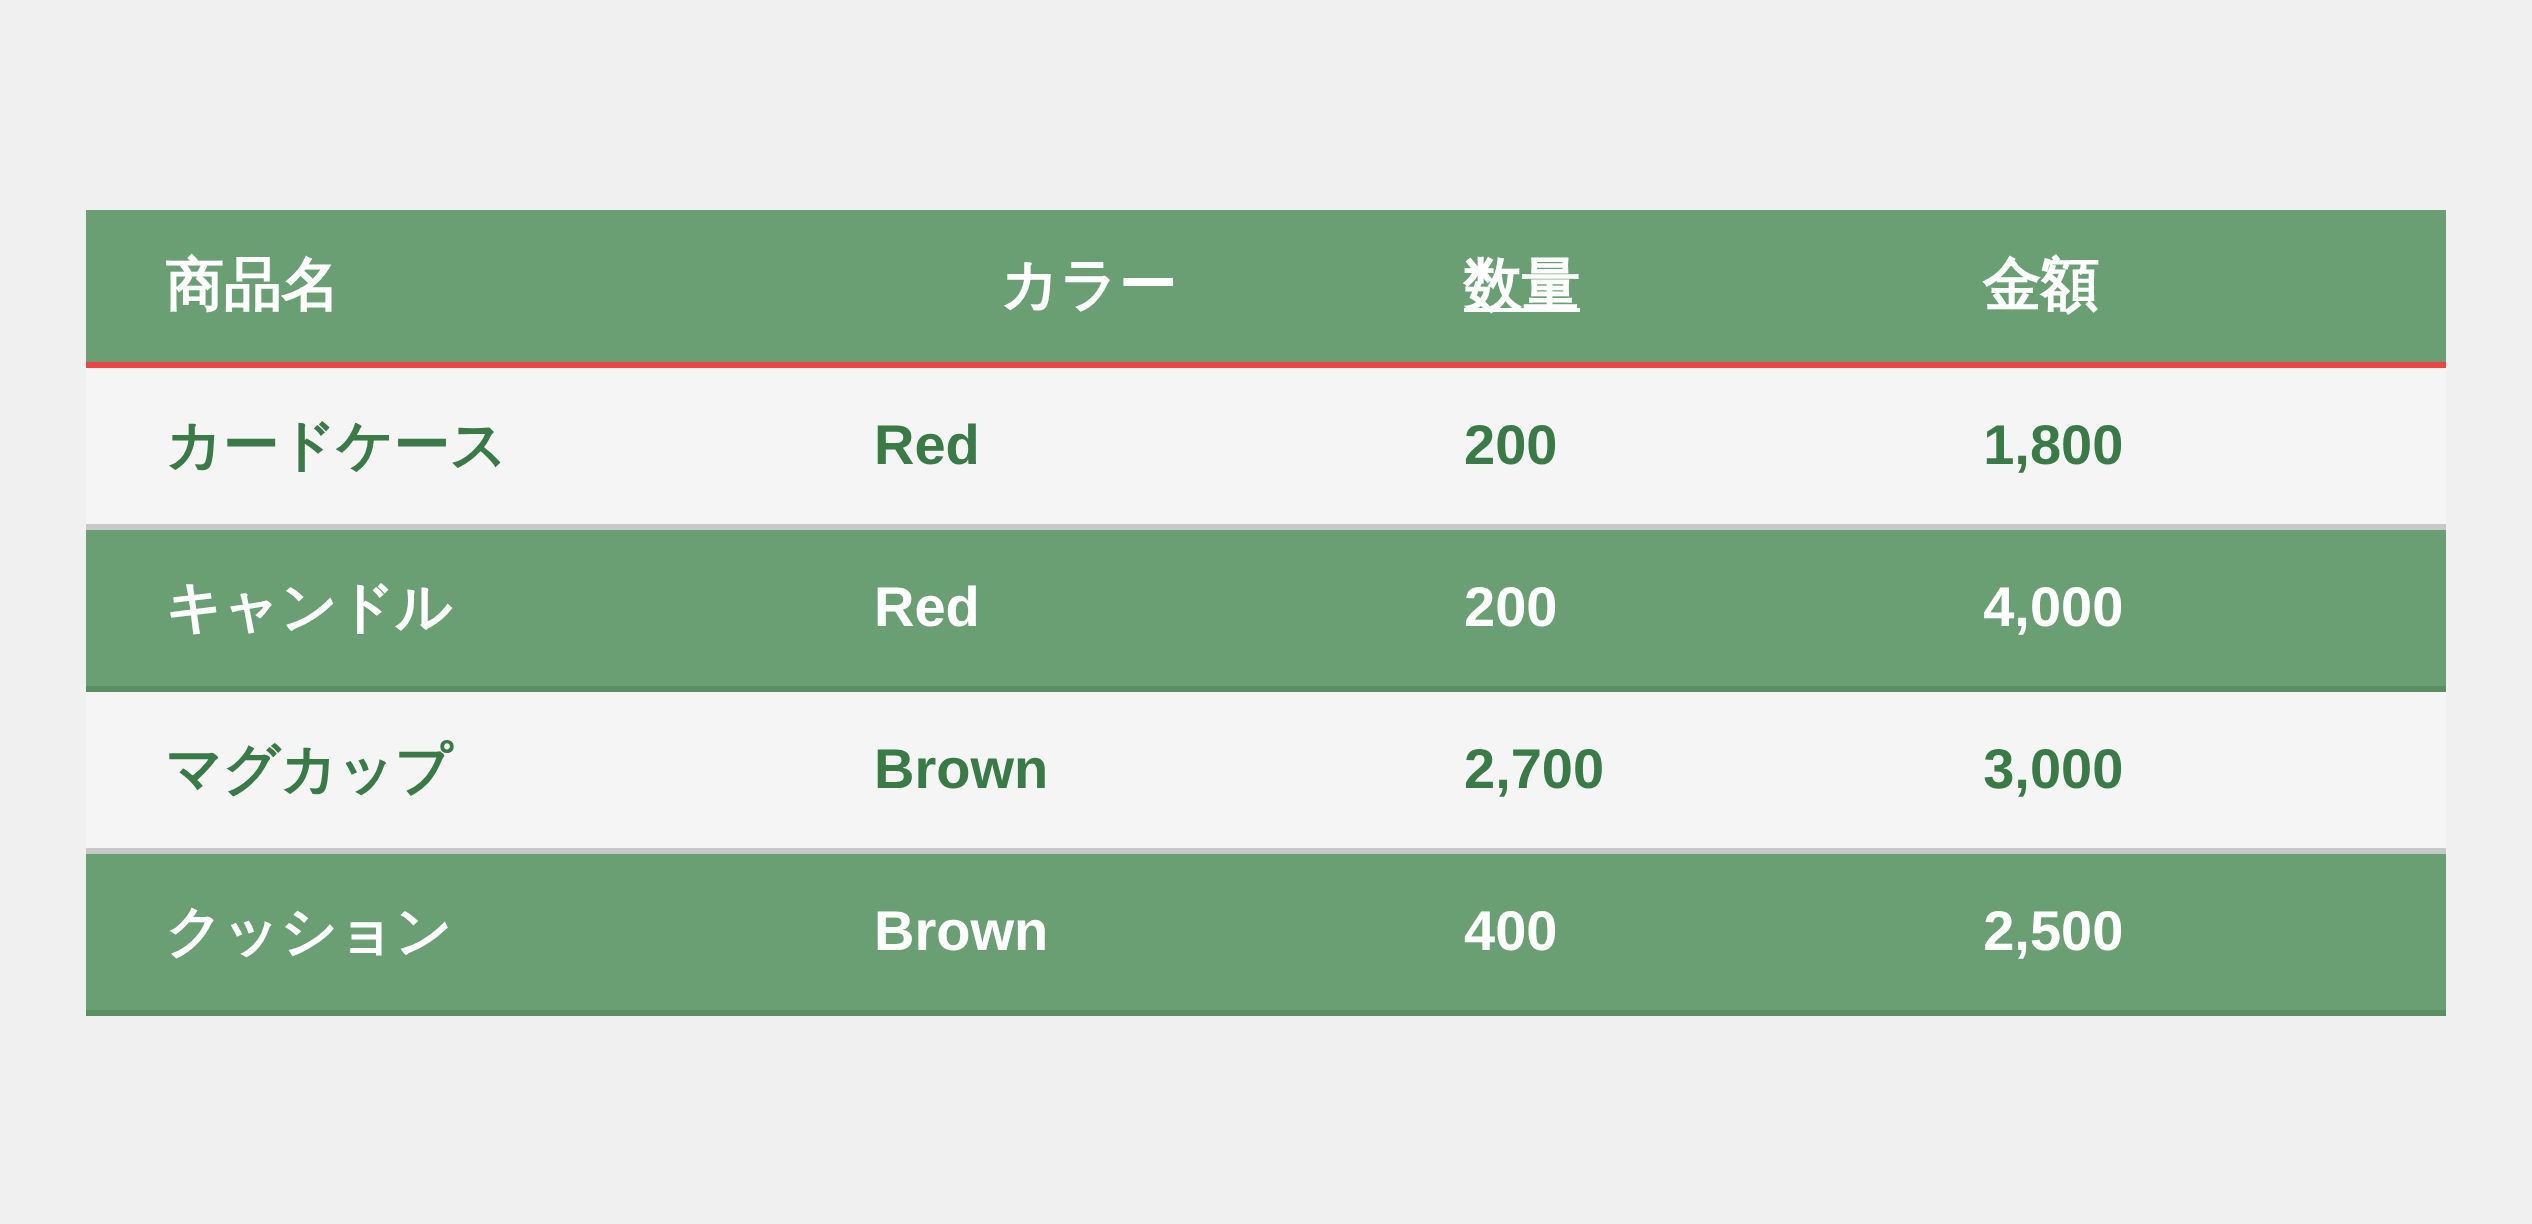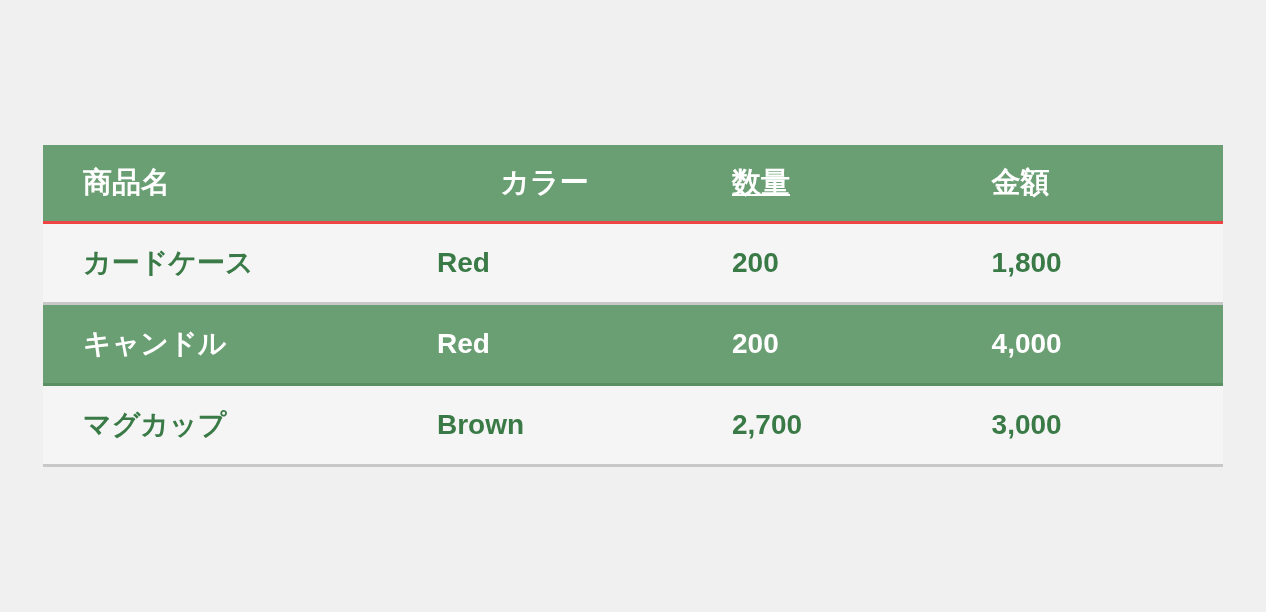--- a/index.html
+++ b/index.html
@@ -115,15 +115,21 @@
           <td>Red</td>
           <td>200</td>
           <td>4,000</td>
         </tr>
         <tr>
           <td>マグカップ</td>
           <td>Brown</td>
           <td>2,700</td>
           <td>3,000</td>
         </tr>
+        <tr>
+          <td>クッション</td>
+          <td>Brown</td>
+          <td>400</td>
+          <td>2,500</td>
+        </tr>
       </tbody>
   </table>
 </div>
 
 </body></html>

